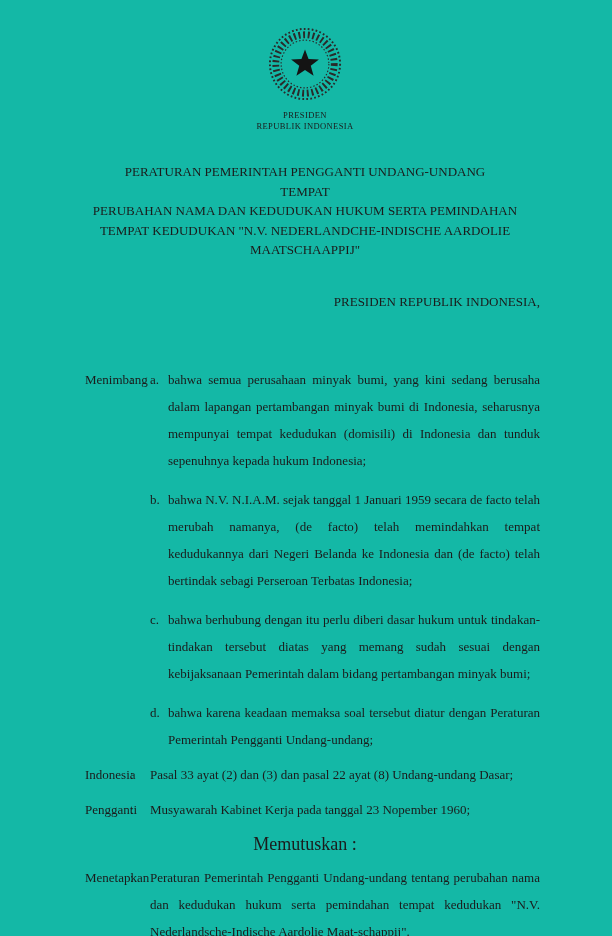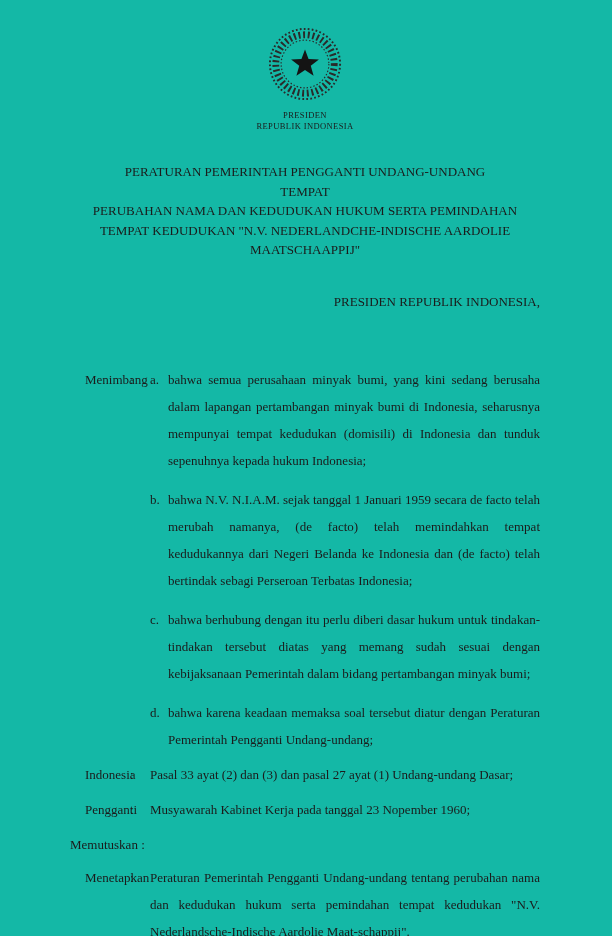--- a/index.html
+++ b/index.html
@@ -65,22 +65,22 @@
     display: grid;
     grid-template-columns: 18px 1fr;
     margin-bottom: 12px;
   }
   .clause-item:last-child { margin-bottom: 0; }
   .item-text, .clause-text-justified {
     text-align: justify;
     text-justify: inter-word;
   }
   .memutuskan-line {
-    text-align: left;
-    font-size: 13px;
+    text-align: center;
+    font-size: 18px;
     line-height: 27px;
     margin: 6px 0 6px 0;
     font-family: Liberation Serif, serif;
   }
 </style>
 </head>
 <body>
 
 <div class="page">
 
@@ -130,21 +130,21 @@
         <div class="clause-item">
           <span class="item-marker">d.</span>
           <span class="item-text">bahwa karena keadaan memaksa soal tersebut diatur dengan Peraturan Pemerintah Pengganti Undang-undang;</span>
         </div>
       </div>
     </div>
 
     <div class="clause-row">
       <div class="clause-label">Indonesia</div>
       <div class="clause-colon">:</div>
-      <div class="clause-content">Pasal 33 ayat (2) dan (3) dan pasal 27 ayat (1) Undang-undang Dasar;</div>
+      <div class="clause-content">Pasal 33 ayat (2) dan (3) dan pasal 22 ayat (8) Undang-undang Dasar;</div>
     </div>
 
     <div class="clause-row">
       <div class="clause-label">Pengganti</div>
       <div class="clause-colon">:</div>
       <div class="clause-content">Musyawarah Kabinet Kerja pada tanggal 23 Nopember 1960;</div>
     </div>
 
     <div class="memutuskan-line">Memutuskan :</div>
 

